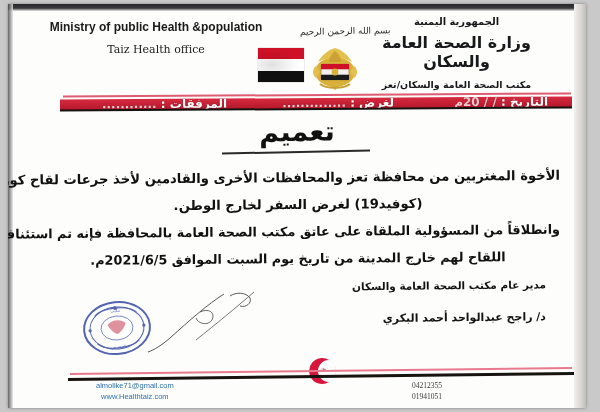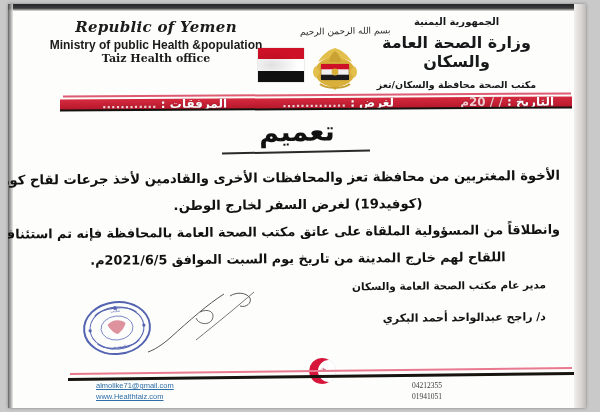--- a/index.html
+++ b/index.html
@@ -43,21 +43,21 @@
     font-family:"DejaVu Serif","Liberation Serif",serif;
     font-size:15px;font-weight:700;font-style:italic;
     letter-spacing:.3px;
   }
   .en-sub{
     font-size:12px;font-weight:700;margin-top:2px;
     font-family:"Liberation Sans",sans-serif;
   }
   .en-office{
     font-family:"DejaVu Serif","Liberation Serif",serif;
-    font-size:11px;font-weight:700;margin-top:0;
+    font-size:11px;font-weight:400;margin-top:9px;
   }
 
   .hdr-ar{
     position:absolute;right:22px;top:2px;width:215px;
     text-align:center;direction:rtl;color:#16181a;
   }
   .ar-title{font-size:10px;font-weight:700;font-family:"DejaVu Sans",sans-serif;}
   .ar-sub{font-size:16px;font-weight:700;margin-top:6px;}
   .ar-office{font-size:9.5px;font-weight:700;margin-top:8px;}
 
@@ -91,21 +91,21 @@
     position:absolute;left:52px;top:94px;width:512px;height:11px;
     background:linear-gradient(to bottom,#d62a3f,#b4162a);
     transform:rotate(-.35deg);
     overflow:hidden;
   }
   .fields-bar .lbl{
     position:absolute;top:0;line-height:11px;
     color:#fff;font-size:12px;font-weight:700;direction:rtl;
     white-space:nowrap;text-shadow:0 0 1px rgba(0,0,0,.5);
   }
-  .f-date{right:18px;}
+  .f-date{right:24px;}
   .f-num{right:178px;}
   .f-att{right:345px;}
   .dots{color:#f3c7cd;letter-spacing:.6px;}
   .rule-bot{
     position:absolute;left:52px;top:104px;width:512px;height:2.4px;
     background:#15130f;transform:rotate(-.35deg);
   }
 
   
   .doc-title-wrap{
@@ -168,42 +168,41 @@
     position:absolute;left:60px;top:371px;width:506px;height:2.6px;
     background:#17140f;transform:rotate(-.7deg);
   }
   .crescent{
     position:absolute;left:300px;top:352px;width:30px;height:30px;
   }
   .foot-left{
     position:absolute;left:88px;top:376px;
     font-family:"Liberation Sans",sans-serif;
     font-size:7.5px;color:#2f6fa8;line-height:11px;
-    text-decoration:underline;
+    text-align:center;
   }
   .foot-right{
     position:absolute;left:404px;top:376px;
     font-family:Liberation Serif, serif;
     font-size:7.5px;color:#3a3a3a;line-height:11px;
     direction:ltr;
   }
 </style>
 </head>
 <body>
 
 <div class="page">
   <div class="scan-tilt">
 
     <div class="top-strip"></div>
     <div class="left-strip"></div>
 
     <div class="hdr">
 
       <div class="hdr-en">
-        <div class="en-title">Republic of Yemen</div>
         <div class="en-sub">Ministry of public Health &amp;population</div>
         <div class="en-office">Taiz Health office</div>
       </div>
 
       <div class="basmala">بسم الله الرحمن الرحيم</div>
 
       <div class="emblem">
         <div class="flag"></div>
         <div class="eagle-wrap">
           <svg viewBox="0 0 54 52" width="54" height="52">
@@ -218,21 +217,21 @@
             <path d="M46 24 C50 27 50 33 46 36 L42 30 Z" fill="#e3bf4c"></path>
             <path d="M18 40 L27 48 L36 40 Z" fill="#d9b13a"></path>
             <path d="M12 42 C18 47 36 47 42 42" stroke="#c9a132" stroke-width="2" fill="none"></path>
           </svg>
         </div>
       </div>
 
       <div class="hdr-ar">
         <div class="ar-title">الجمهورية اليمنية</div>
         <div class="ar-sub">وزارة الصحة العامة والسكان</div>
-        <div class="ar-office">مكتب الصحة محافظة والسكان/تعز</div>
+        <div class="ar-office">مكتب الصحة العامة والسكان/تعز</div>
       </div>
     </div>
 
     <div class="rule-top"></div>
     <div class="fields-bar">
       <div class="lbl f-date">
         <span>التاريخ :</span>
         <span class="dots">/      /      20م</span>
       </div>
       <div class="lbl f-num">

